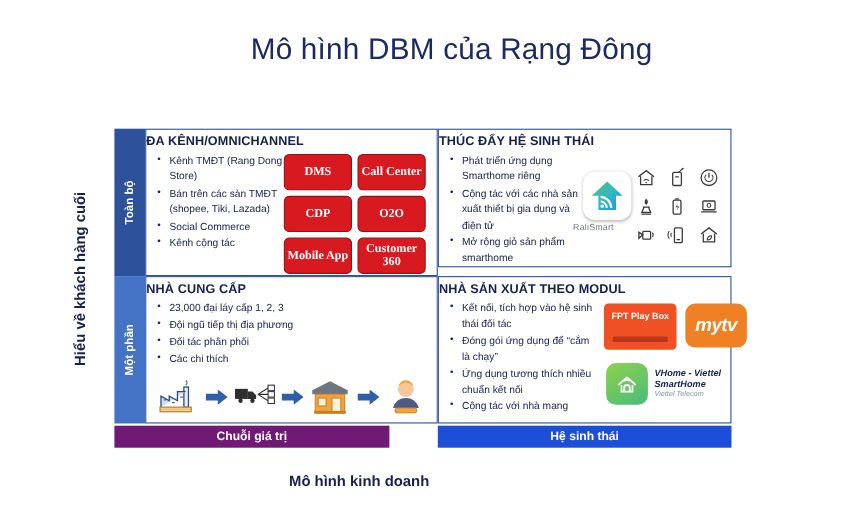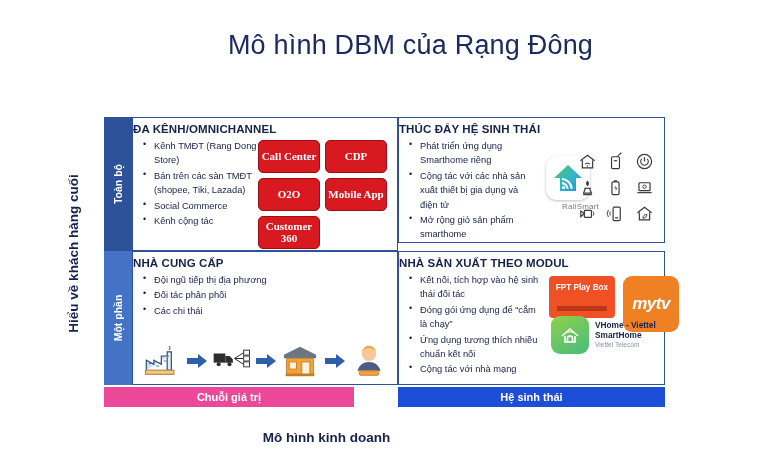--- a/index.html
+++ b/index.html
@@ -146,24 +146,24 @@
     display: flex;
     align-items: center;
     justify-content: center;
     text-align: center;
   }
 
   
   .tr-bullets { width: 128px; }
   .rali {
     position: absolute;
-    left: 138px;
+    left: 122px;
     top: 38px;
     width: 62px;
-    text-align: right;
+    text-align: left;
   }
   .rali-icon {
     width: 44px;
     height: 44px;
     margin: 0 auto;
     border-radius: 11px;
     background: #ffffff;
     box-shadow: 0 1px 3px rgba(0,0,0,0.25);
     display: flex;
     align-items: center;
@@ -262,38 +262,39 @@
     width: 50px;
     height: 5px;
     background: #b9361a;
     border-radius: 1px;
   }
   .mytv {
     position: absolute;
     left: 224px;
     top: 24px;
     width: 56px;
-    height: 56px;
+    height: 40px;
     background: #f08024;
     border-radius: 9px;
     display: flex;
     align-items: center;
     justify-content: center;
     color: #ffffff;
     font-weight: bold;
     font-size: 17px;
     font-style: italic;
     letter-spacing: -0.5px;
   }
   .vhome {
     position: absolute;
     left: 152px;
-    top: 64px;
-    display: flex;
-    align-items: center;
+    top: 78px;
+    display: flex;
+    align-items: center;
+    font-style: italic;
   }
   .vhome-icon {
     width: 38px;
     height: 38px;
     border-radius: 9px;
     background: linear-gradient(150deg, #8ed14a 0%, #49bb7e 100%);
     display: flex;
     align-items: center;
     justify-content: center;
     flex: none;
@@ -315,21 +316,21 @@
     position: absolute;
     top: 0;
     height: 20px;
     display: flex;
     align-items: center;
     justify-content: center;
     color: #ffffff;
     font-size: 11px;
     font-weight: bold;
   }
-  .botbar.left  { left: 0;     width: 250px; background: #ec4899; }
+  .botbar.left  { left: 0;     width: 250px; background: #701a75; }
   .botbar.right { left: 294px; width: 267px; background: #1d4ed8; }
 
   .caption {
     position: absolute;
     left: 0;
     top: 430px;
     width: 653px;
     text-align: center;
     font-size: 13.5px;
     font-weight: bold;
@@ -358,20 +359,21 @@
 
     <div class="quad tl">
       <div class="quad-title">ĐA KÊNH/OMNICHANNEL</div>
       <ul class="bullets" style="width:128px;">
         <li>Kênh TMĐT (Rang Dong Store)</li>
         <li>Bán trên các sàn TMĐT (shopee, Tiki, Lazada)</li>
         <li>Social Commerce</li>
         <li>Kênh cộng tác</li>
       </ul>
       <div class="redgrid">
+        <div class="redbox">DMS</div>
         <div class="redbox">Call Center</div>
         <div class="redbox">CDP</div>
         <div class="redbox">O2O</div>
         <div class="redbox">Mobile App</div>
         <div class="redbox">Customer 360</div>
       </div>
     </div>
 
     <div class="quad tr">
       <div class="quad-title">THÚC ĐẨY HỆ SINH THÁI</div>
@@ -469,23 +471,24 @@
               <path d="M5.5 10.5 V20 H18.5 V10.5"></path>
             <path d="M15 13c0 3-2 5-5 5 0-3 2-5 5-5z" stroke-width="1.2"></path>
           </svg>
         </div>
       </div>
     </div>
 
     <div class="quad bl">
       <div class="quad-title">NHÀ CUNG CẤP</div>
       <ul class="bullets" style="width:150px;">
+        <li>23,000 đại láy cấp 1, 2, 3</li>
         <li>Đội ngũ tiếp thị địa phương</li>
         <li>Đối tác phân phối</li>
-        <li>Các chi thái</li>
+        <li>Các chi thích</li>
       </ul>
 
 
       <div class="chain">
         <div class="node">
           <svg width="40" height="32" viewBox="0 0 48 38" fill="none" stroke="#2b4a7a" stroke-width="1.4">
             <path d="M31 6 q3 -3 0 -5" stroke="#6b7785"></path>
             <rect x="29" y="8" width="5" height="22" fill="#e8eef7"></rect>
             <path d="M4 30 V18 L13 23 V18 L22 23 V13 L31 13" fill="#cfe0f4"></path>
             <rect x="3" y="30" width="34" height="5" fill="#f0c98a" stroke="#b98a3c"></rect>

